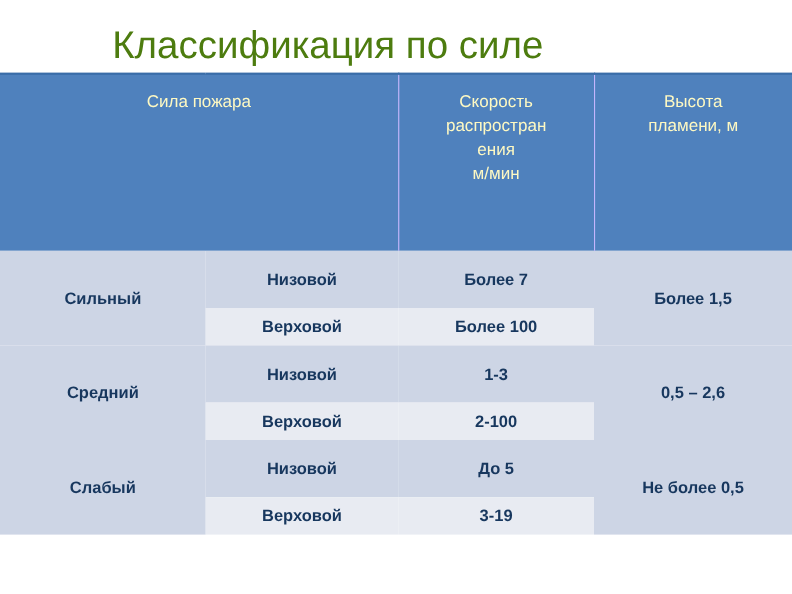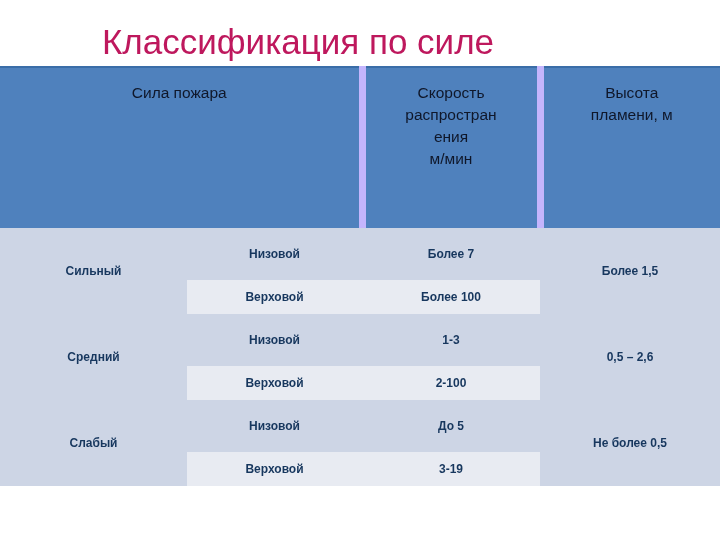--- a/index.html
+++ b/index.html
@@ -24,21 +24,21 @@
 
   
   .slide-title {
     position: absolute;
     left: 0;
     top: 20px;
     width: 596px;
     height: 44px;
     line-height: 44px;
     text-align: center;
-    color: #be185d;
+    color: #4d7c0f;
     font-size: 35px;
     font-weight: normal;
     letter-spacing: 0px;
     white-space: nowrap;
     font-family: "Liberation Sans", "DejaVu Sans", sans-serif;
   }
 
   
   .fire-table {
     position: absolute;
@@ -48,40 +48,40 @@
     border-collapse: collapse;
     table-layout: fixed;
     border-top: 2px solid #3A6DA8;
   }
 
   .fire-table td {
     padding: 0 4px;
     margin: 0;
     text-align: center;
     vertical-align: middle;
-    font-size: 12px;
+    font-size: 15px;
     font-weight: bold;
     color: #17375E;
     border: none;
     box-sizing: border-box;
   }
 
   
   .hdr td {
     background: #4F81BD;
-    color: #0f172a;
+    color: #fef9c3;
     font-weight: normal;
     font-size: 15.5px;
     height: 161px;
     vertical-align: top;
     padding-top: 14px;
     line-height: 1.42;
   }
   .hdr td.hdr-sep {
-    border-left: 7px solid #c4b5fd;
+    border-left: 1px solid #c4b5fd;
   }
   .hdr td.hdr-first {
     vertical-align: top;
   }
 
   
   .tint-dark td { background: #CDD5E5; }
   .tint-light td { background: #E8EBF2; }
 
   .cell-sep { border-left: 1px solid #FFFFFF; }

